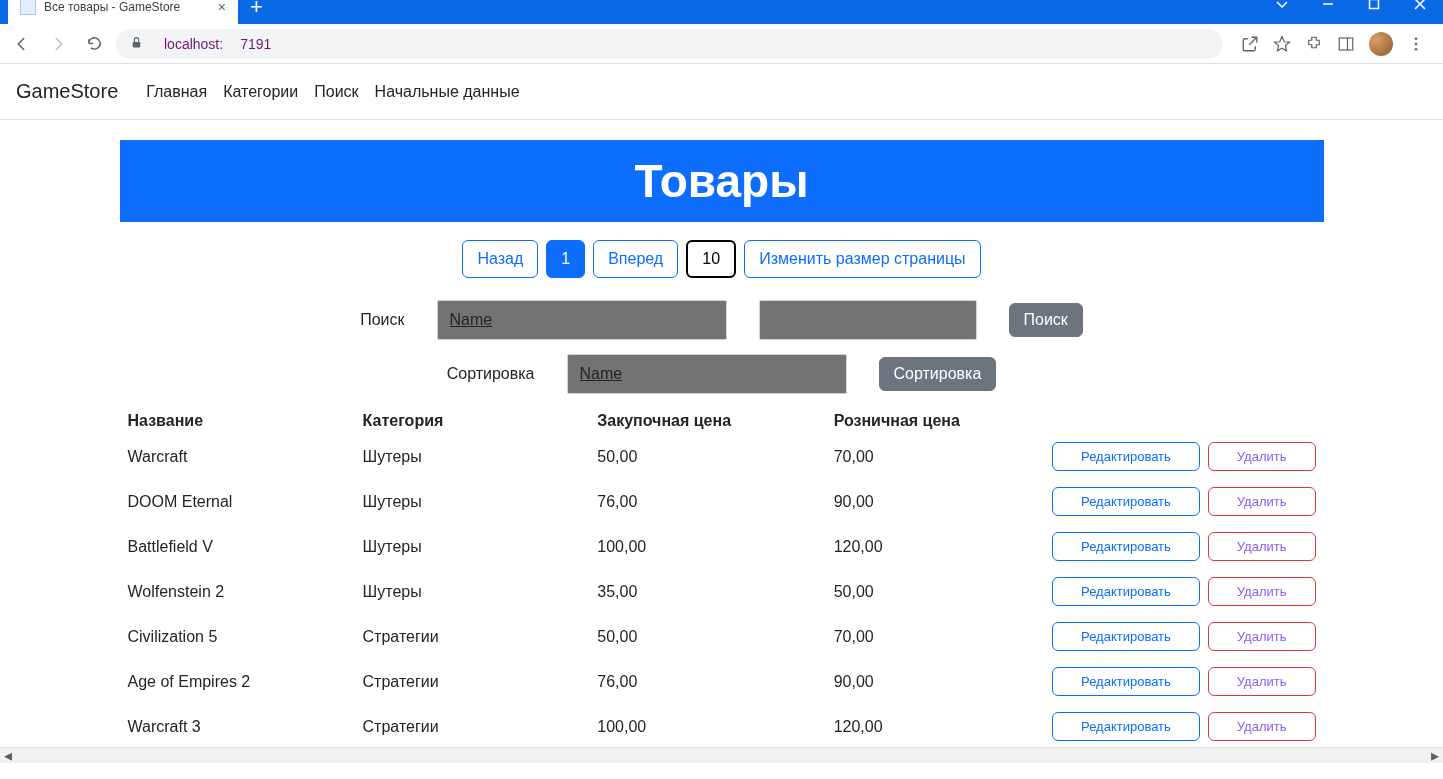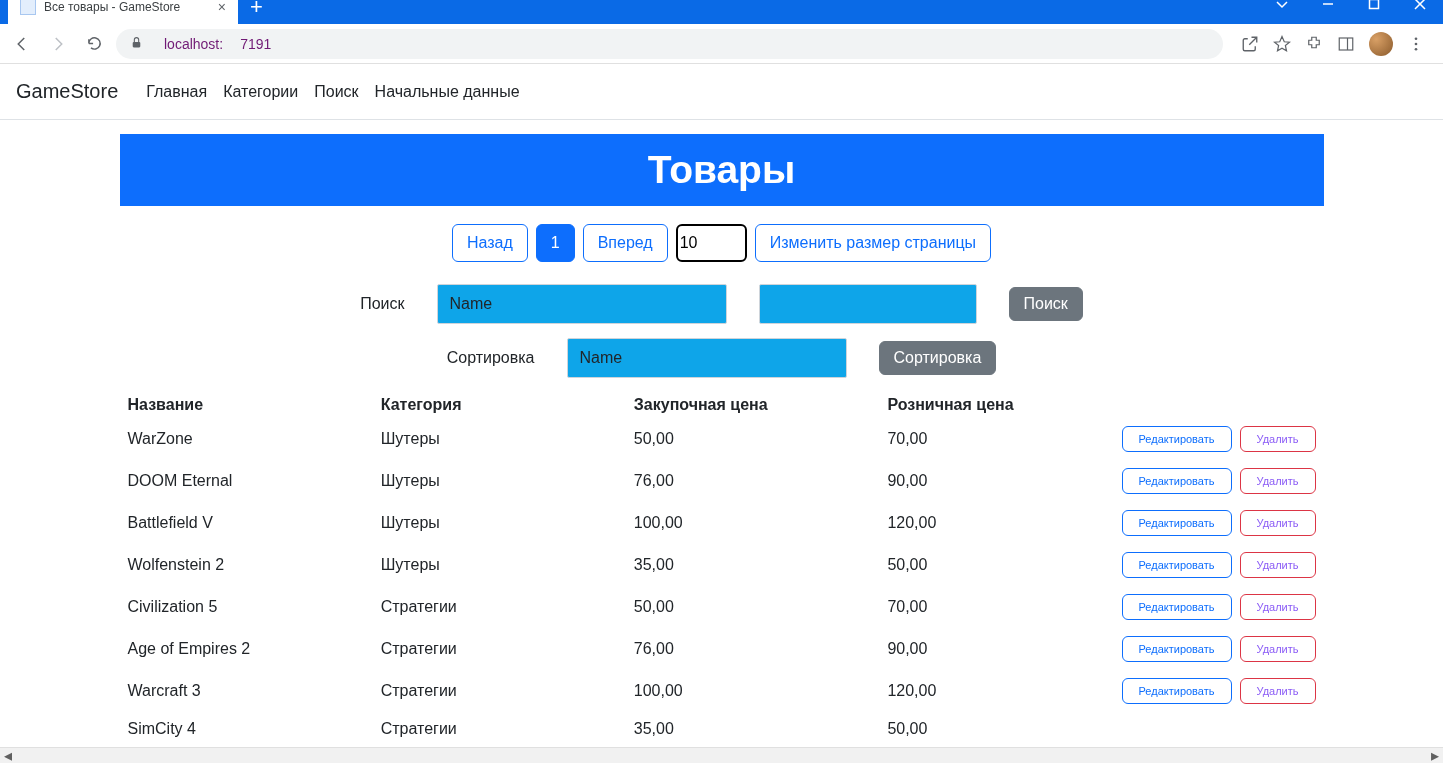--- a/index.html
+++ b/index.html
@@ -48,49 +48,49 @@
   .scrollbar-bottom .arrow { width:16px; height:16px; display:flex; align-items:center; justify-content:center; color:#606060; }
 
   .navbar {
     display:flex; align-items:center; gap:18px; padding:16px 16px; border-bottom:1px solid #dee2e6;
   }
   .navbar .brand { font-size:20px; color:#212529; }
   .navbar .navlink { font-size:16px; color:#212529; cursor:pointer; }
 
   .container { max-width:1300px; margin:0 auto; padding:0 48px 40px; }
   .page-header {
-    background:#0d6efd; color:#fff; text-align:center; font-size:39px; font-weight:700;
-    padding:14px 0; margin-top:14px;
+    background:#0d6efd; color:#fff; text-align:center; font-size:46px; font-weight:700;
+    padding:14px 0; margin-top:20px;
   }
 
   .pagination { display:flex; justify-content:center; gap:8px; margin:18px 0 22px; }
   .btn {
     border:1px solid #0d6efd; background:#fff; color:#0d6efd; padding:7px 14px;
     border-radius:6px; font-size:16px; cursor:pointer;
   }
   .btn.primary { background:#0d6efd; color:#fff; }
   .btn.secondary { background:#6c757d; border-color:#6c757d; color:#fff; }
   .btn.danger-outline { border-color:#dc3545; color:#8b5cf6; }
   .page-size-input {
-    width:71px; height:38px; border:2px solid #000; border-radius:6px; 
+    width:50px; height:38px; border:2px solid #000; border-radius:6px; text-align:center;
     font-size:16px;
   }
 
   .form-row { display:flex; align-items:center; gap:32px; justify-content:center; margin-bottom:14px; }
   .form-label { font-size:16px; color:#212529; }
   .form-control {
     height:40px; border:1px solid #ced4da; border-radius:2px; padding:0 12px; font-size:16px;
-    background:#0ea5e9; color:#212529;
+    background:#737373; color:#212529;text-decoration:underline;
   }
 
   table { width:100%; border-collapse:collapse; margin-top:8px; }
   th { text-align:left; font-weight:700; padding:4px 8px; font-size:16px; }
   td { padding:8px 8px; font-size:16px; vertical-align:middle; }
   .action-cell { display:flex; gap:8px; justify-content:flex-end; }
-  .btn.sm { padding:6px 16px; font-size:11px; }
+  .btn.sm { padding:6px 28px; font-size:13px; }
 
   .col-name { width:260px; }
   .col-cat { width:260px; }
   .col-p1 { width:260px; }
   .col-p2 { width:240px; }
 </style>
 </head>
 <body>
 
 <div class="browser-chrome">
@@ -219,21 +219,21 @@
         <tr>
           <th class="col-name">Название</th>
           <th class="col-cat">Категория</th>
           <th class="col-p1">Закупочная цена</th>
           <th class="col-p2">Розничная цена</th>
           <th></th>
         </tr>
       </thead>
       <tbody id="table-body">
           <tr>
-            <td>WarZone</td>
+            <td>Warcraft</td>
             <td>Шутеры</td>
             <td>50,00</td>
             <td>70,00</td>
             <td>
               <div class="action-cell">
                 <button class="btn sm">Редактировать</button>
                 <button class="btn sm danger-outline">Удалить</button>
               </div>
             </td>
           </tr>

